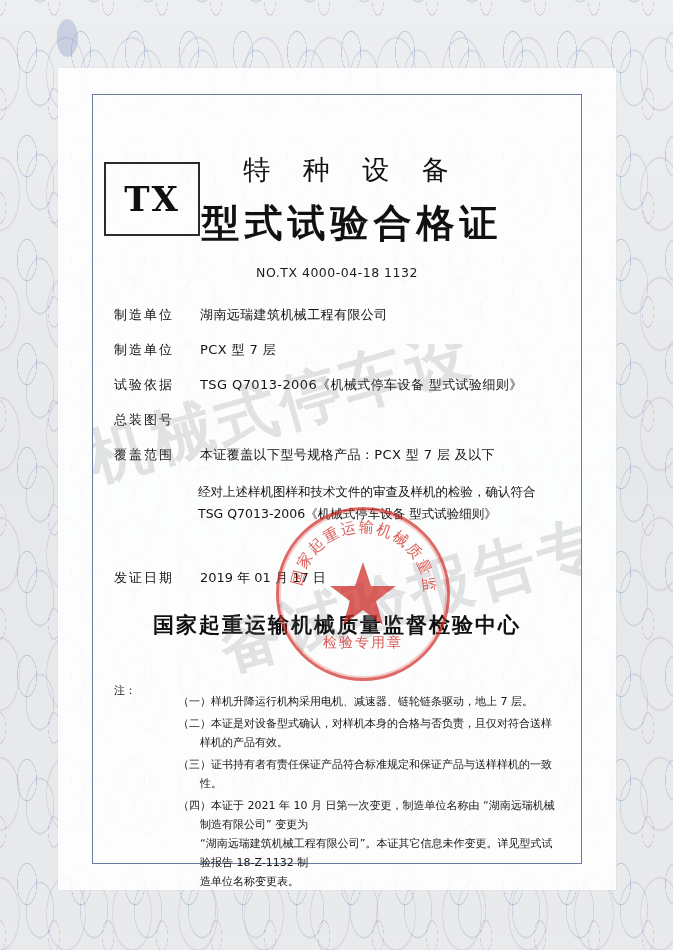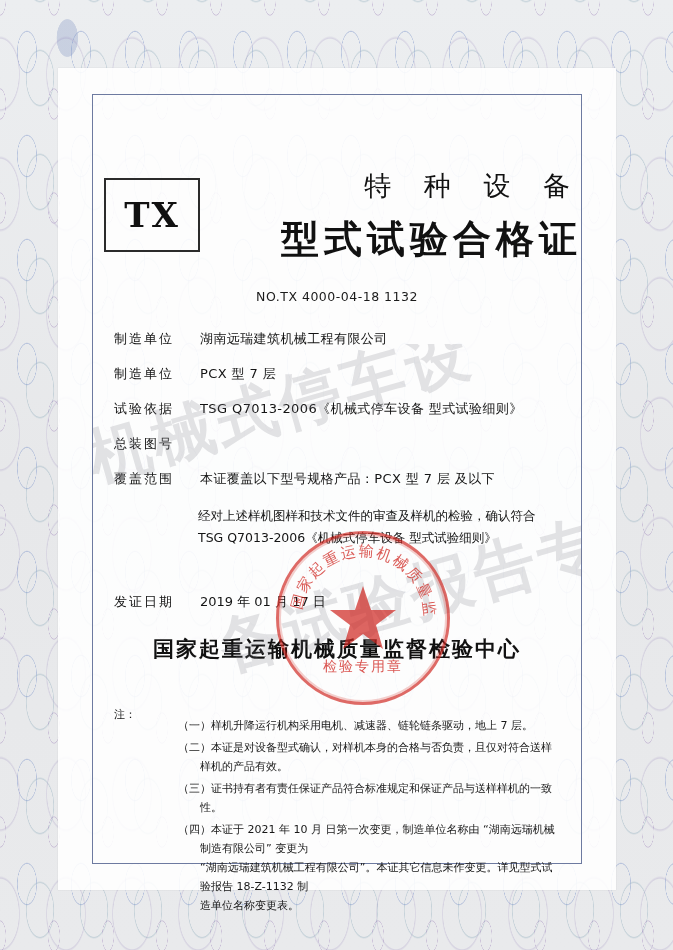--- a/index.html
+++ b/index.html
@@ -59,40 +59,40 @@
   .wm-line{
     position:absolute;
     color:rgba(120,120,130,.20);
     font-size:62px;font-weight:bold;letter-spacing:4px;
     transform:rotate(-16deg);
     white-space:nowrap;
   }
   .wm1{left:-10px;top:20px;}
   .wm2{left:120px;top:200px;}
   
-  .title-area{position:relative;margin-top:74px;text-align:right;}
+  .title-area{position:relative;margin-top:58px;text-align:center;}
   .tx-box{
     position:absolute;left:12px;top:10px;
     width:92px;height:70px;border:2px solid #2b2b2b;
     display:flex;align-items:center;justify-content:center;
     font-family:"DejaVu Serif","Liberation Serif",serif;
     font-size:34px;font-weight:bold;color:#111;letter-spacing:2px;
   }
   .t1{
     font-family:"DejaVu Serif","Liberation Serif",serif;
     font-size:27px;letter-spacing:12px;color:#111;
     margin-left:30px;
   }
   .t2{
     font-family:"DejaVu Serif","Liberation Serif",serif;
     font-size:38px;font-weight:bold;letter-spacing:5px;color:#111;
     margin-top:10px;margin-left:30px;
   }
   .cert-no{
-    margin-top:24px;text-align:center;
+    margin-top:16px;text-align:center;
     font-family:"DejaVu Sans","Liberation Sans",sans-serif;
     font-size:12.5px;color:#1b1b1b;letter-spacing:.5px;
   }
   
   .fields{margin-top:26px;padding-left:22px;padding-right:22px;}
   .row{display:flex;align-items:flex-start;margin-bottom:17px;font-size:13px;color:#141414;}
   .row .label{width:86px;flex:none;letter-spacing:2px;}
   .row .value{flex:1;letter-spacing:.4px;}
   .note-block{
     margin-top:6px;margin-left:84px;font-size:12.5px;line-height:22px;color:#141414;

